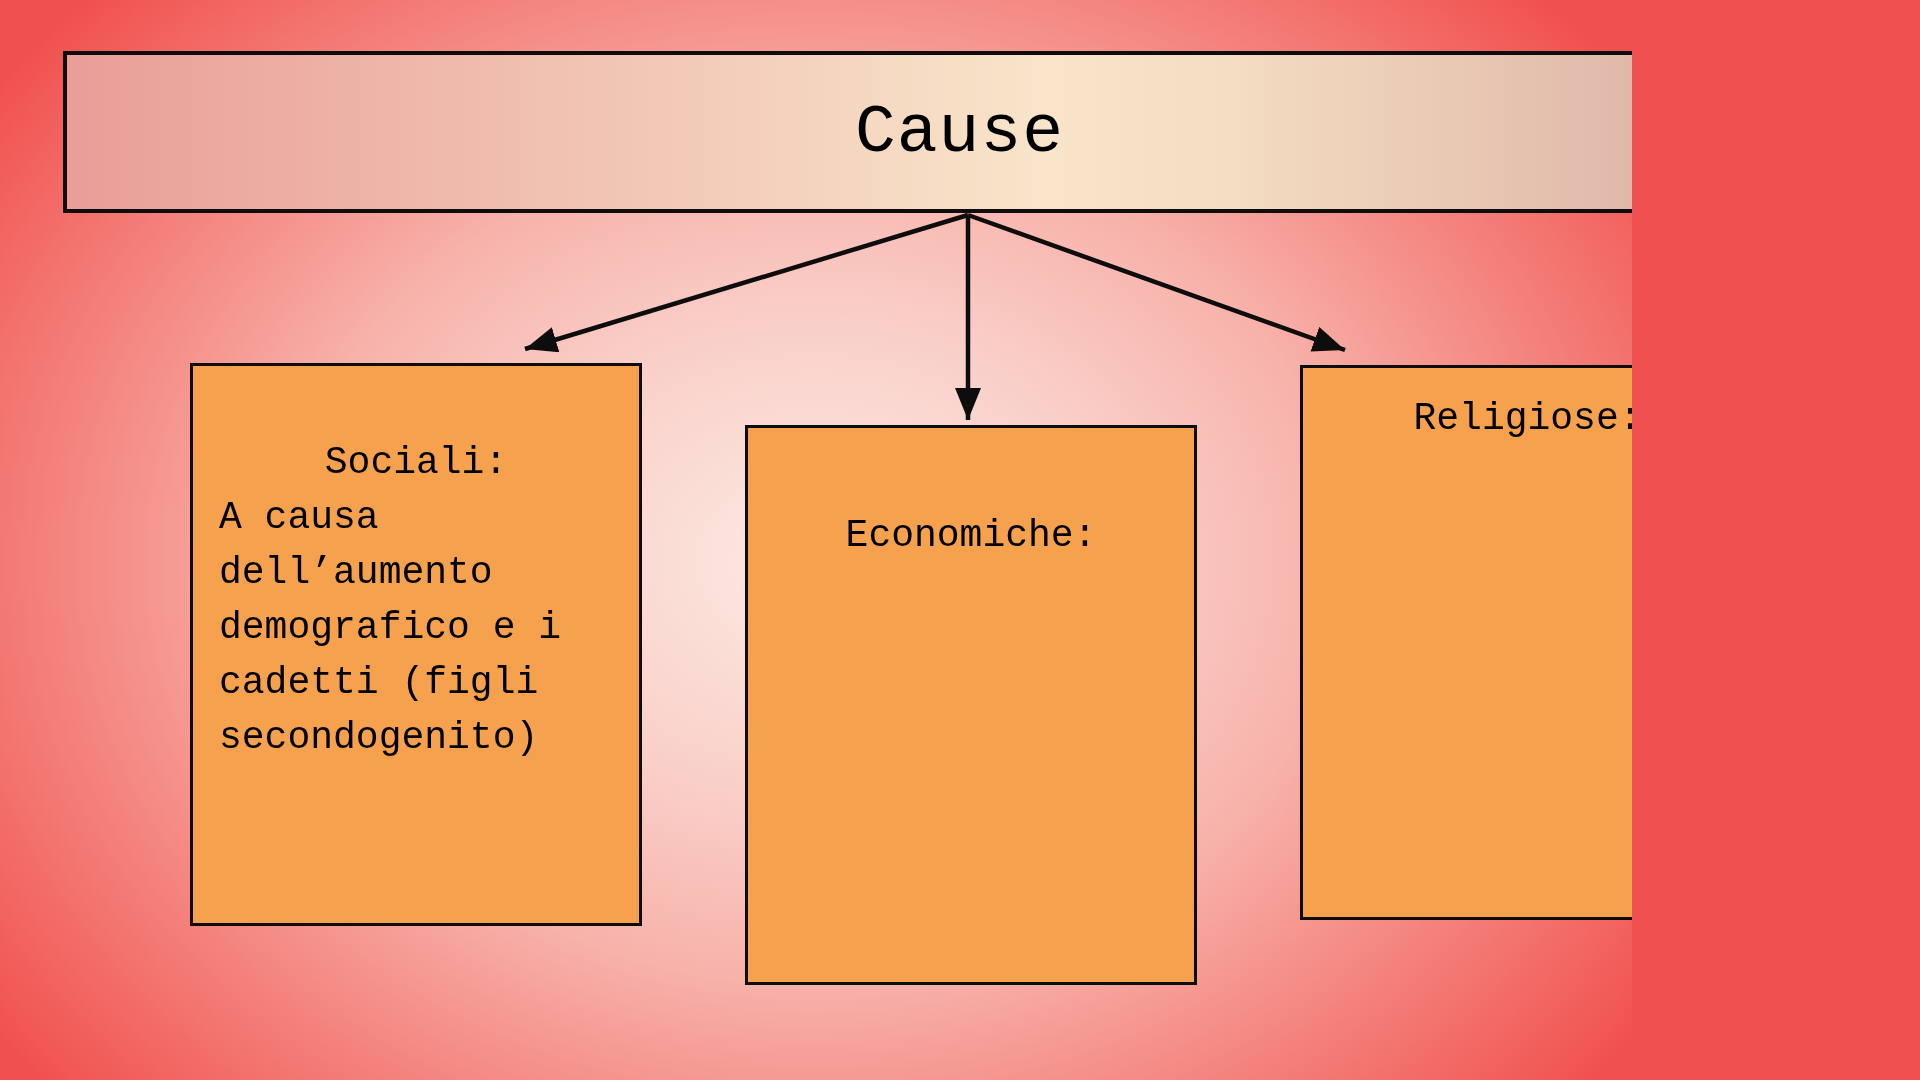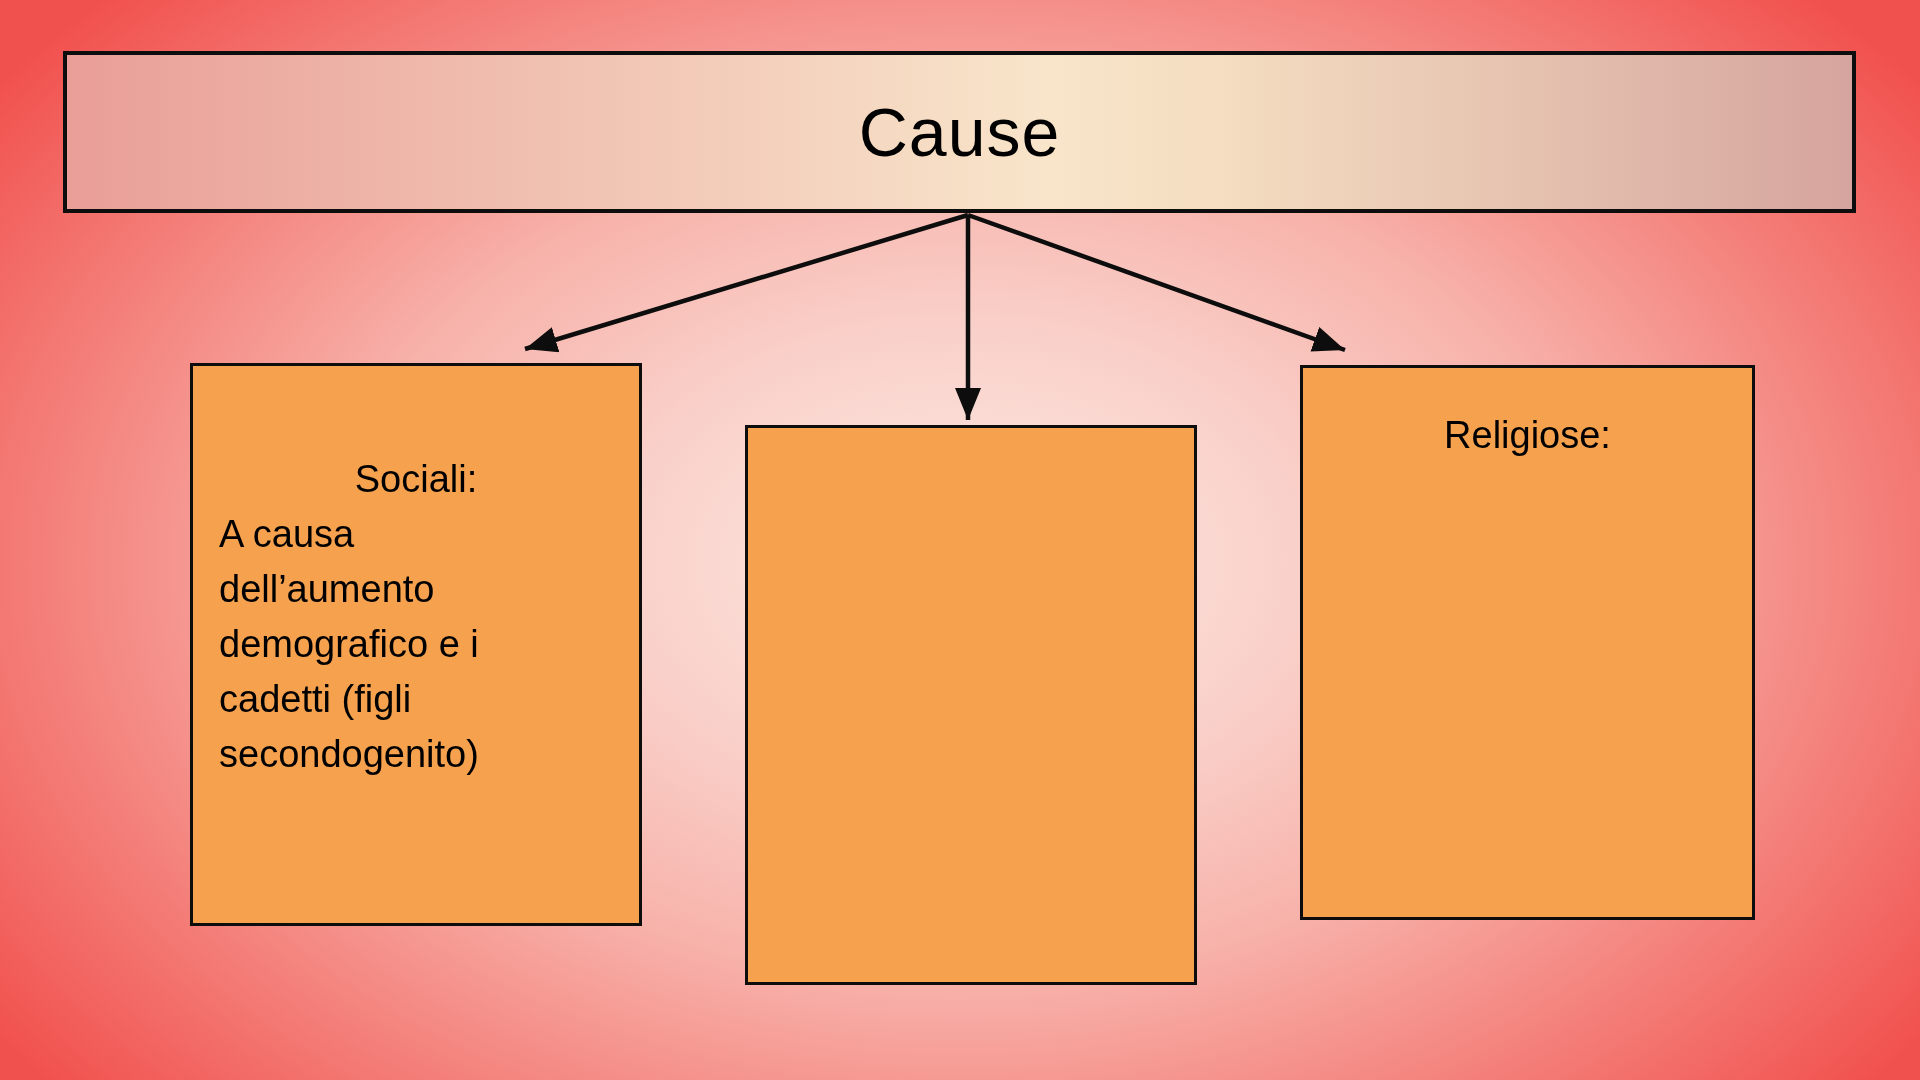--- a/index.html
+++ b/index.html
@@ -3,25 +3,26 @@
 <meta charset="utf-8">
 <style>
   html, body {
     margin: 0;
     padding: 0;
     background: #f1514e;
     font-family: "Liberation Sans", "DejaVu Sans", sans-serif;
   }
   .slide {
     position: relative;
-    width: 1920px;
+    width: 1632px;
     height: 1080px;
     overflow: hidden;
     background: radial-gradient(ellipse 62% 75% at 50% 52%,
                 #fcebe3 0%, #f9cfc8 30%, #f7b2aa 52%, #f1514e 100%);
+    font-family: Liberation Mono, monospace;
   }
   .title-bar {
     position: absolute;
     left: 63px;
     top: 51px;
     width: 1793px;
     height: 162px;
     box-sizing: border-box;
     border: 4px solid #0d0d0d;
     background: linear-gradient(90deg,
@@ -63,23 +64,23 @@
   .box p {
     margin: 0;
     font-size: 38px;
     line-height: 55px;
     white-space: pre-line;
     text-align: left;
   }
   .box-sociali    { left: 190px;  top: 363px; width: 452px; height: 563px; }
   .box-economiche { left: 745px;  top: 425px; width: 452px; height: 560px; }
   .box-religiose  { left: 1300px; top: 365px; width: 455px; height: 555px; }
-  .box-sociali    h2 { margin-top: 66px; }
+  .box-sociali    h2 { margin-top: 49px; }
   .box-economiche h2 { margin-top: 60px; }
-  .box-religiose  h2 { margin-top: 20px;  }
+  .box-religiose  h2 { margin-top: 3px;  }
   .box-sociali    p  { }
   .box-economiche p  { margin-top: 70px; }
   .box-religiose  p  { margin-top: 79px; }
 </style>
 </head>
 <body>
 
 <div class="slide">
 
   <div class="title-bar">
@@ -100,19 +101,20 @@
   <div class="box box-sociali">
     <h2>Sociali:</h2>
     <p>A causa
 dell’aumento
 demografico e i
 cadetti (figli
 secondogenito)</p>
   </div>
 
   <div class="box box-economiche">
+    <h2>Economiche:</h2>
   </div>
 
   <div class="box box-religiose">
     <h2>Religiose:</h2>
   </div>
 
 </div>
 
 </body></html>

